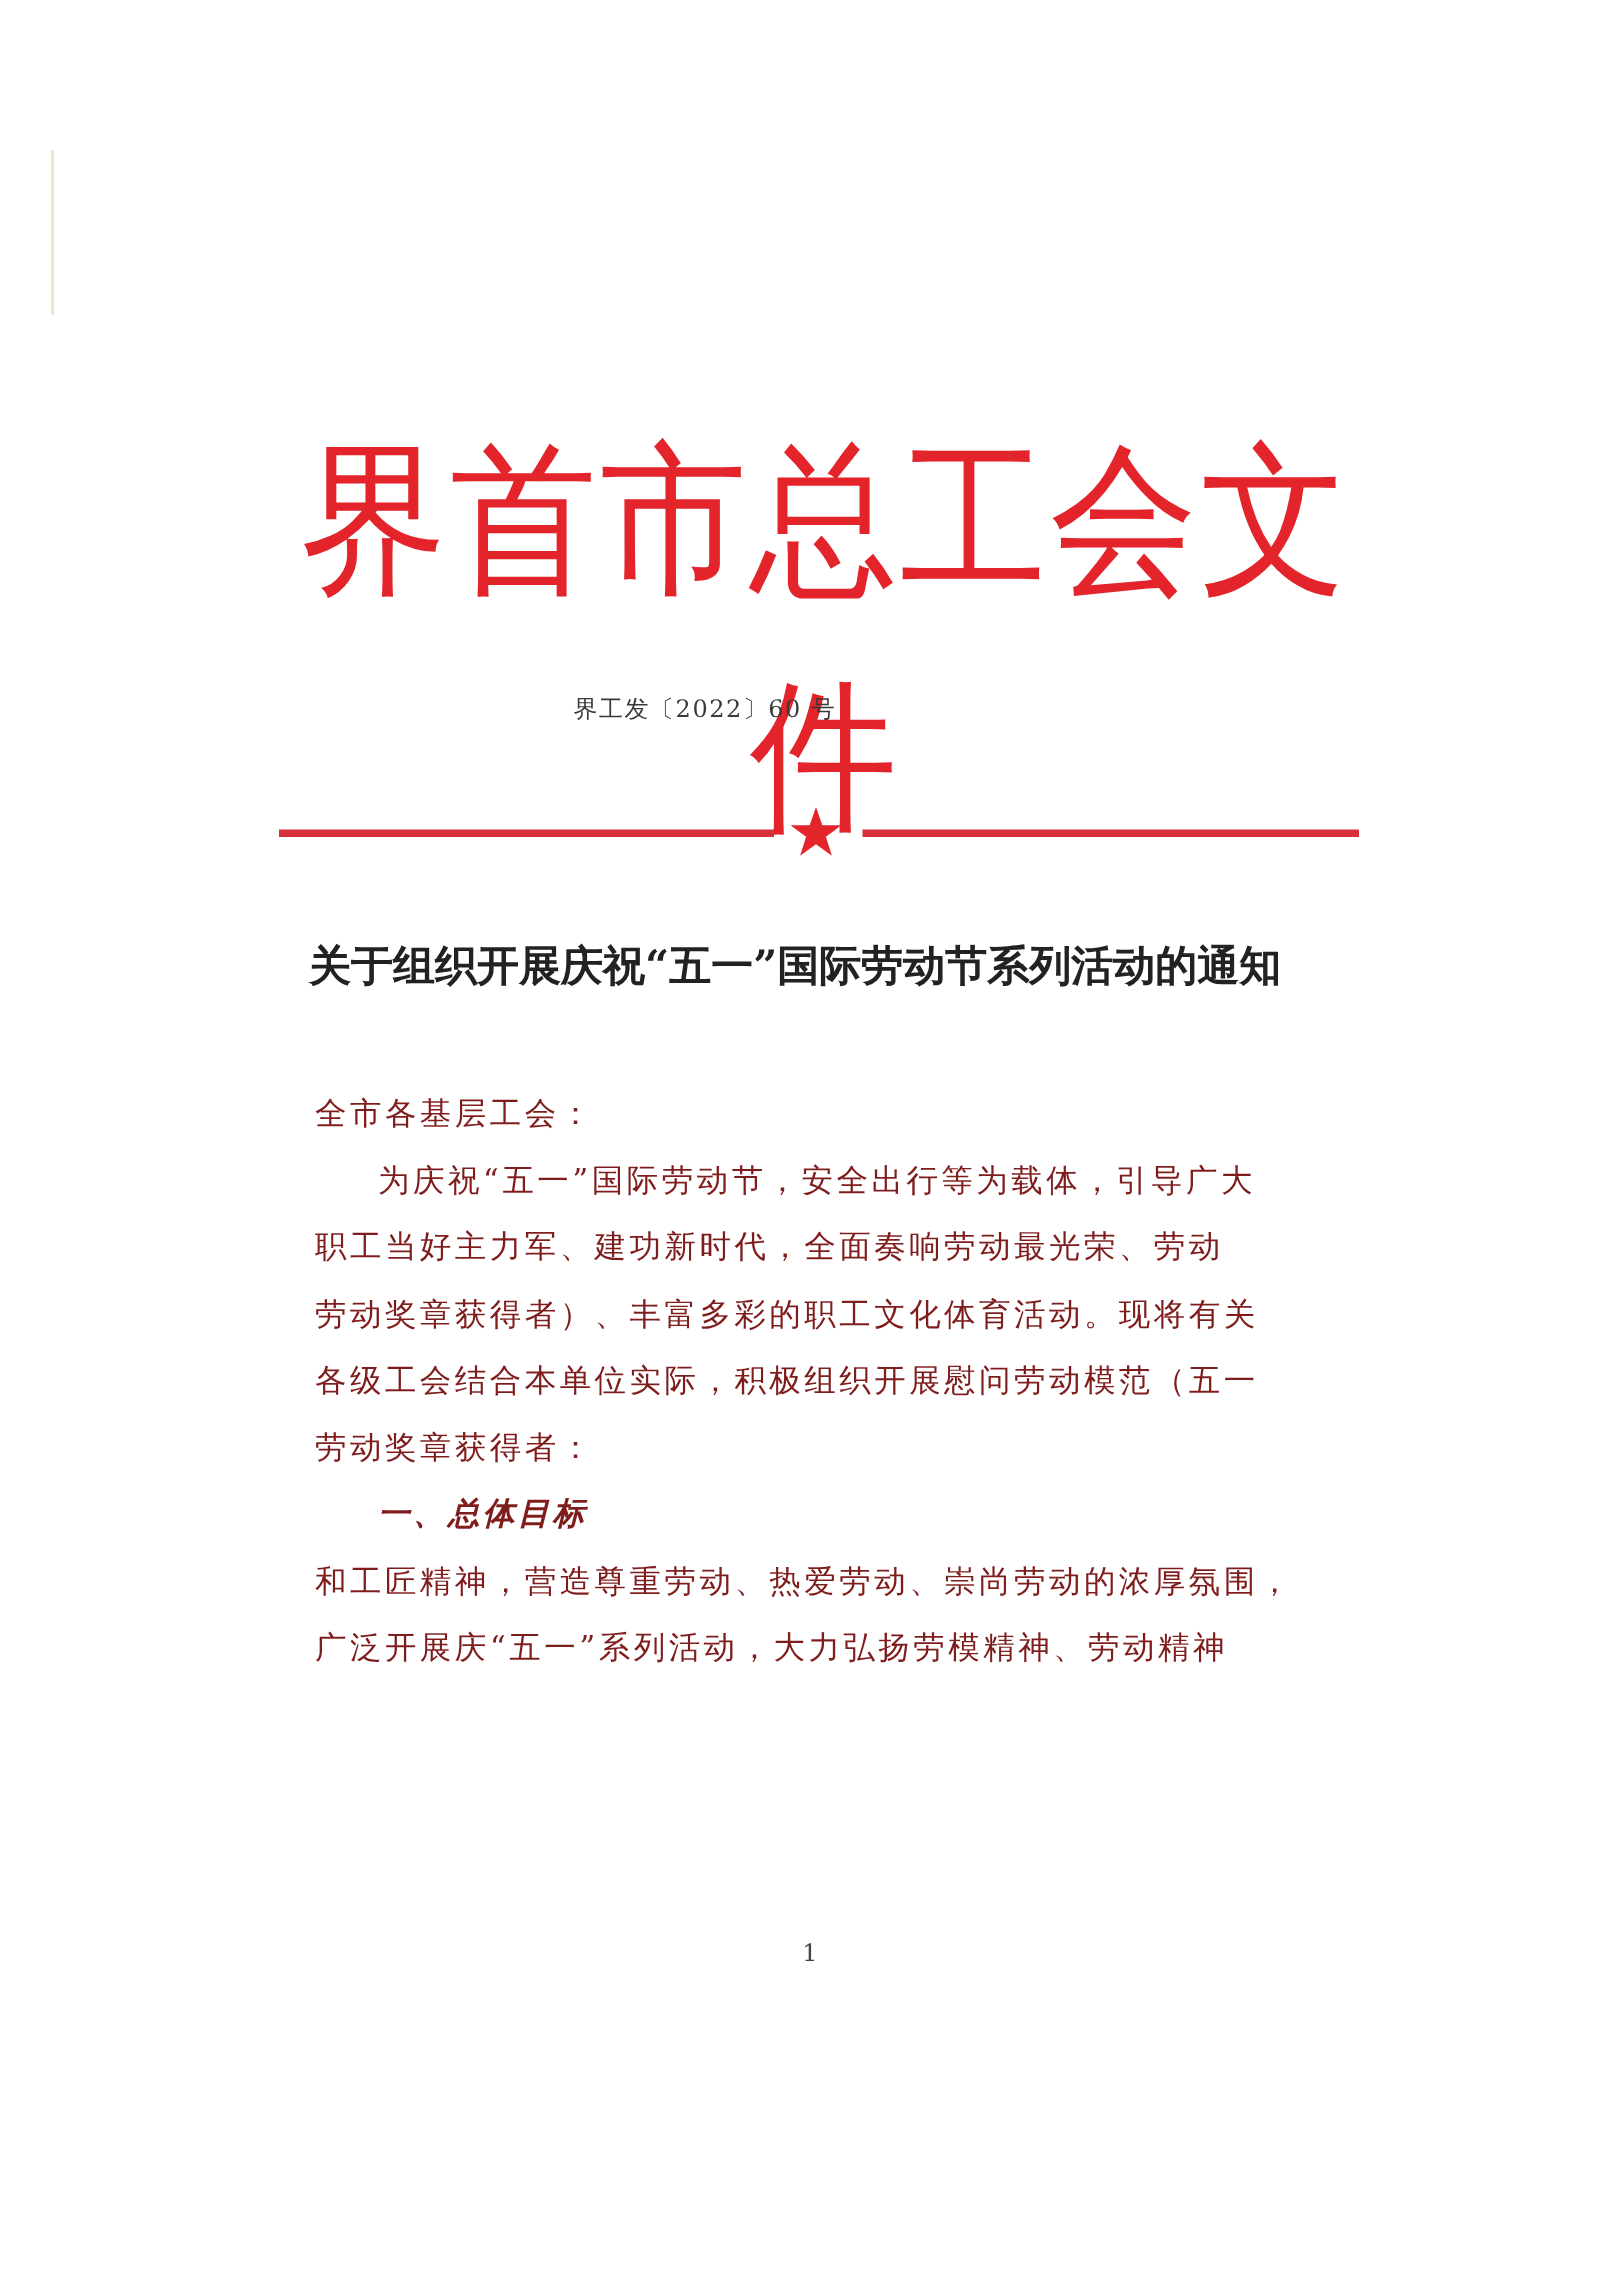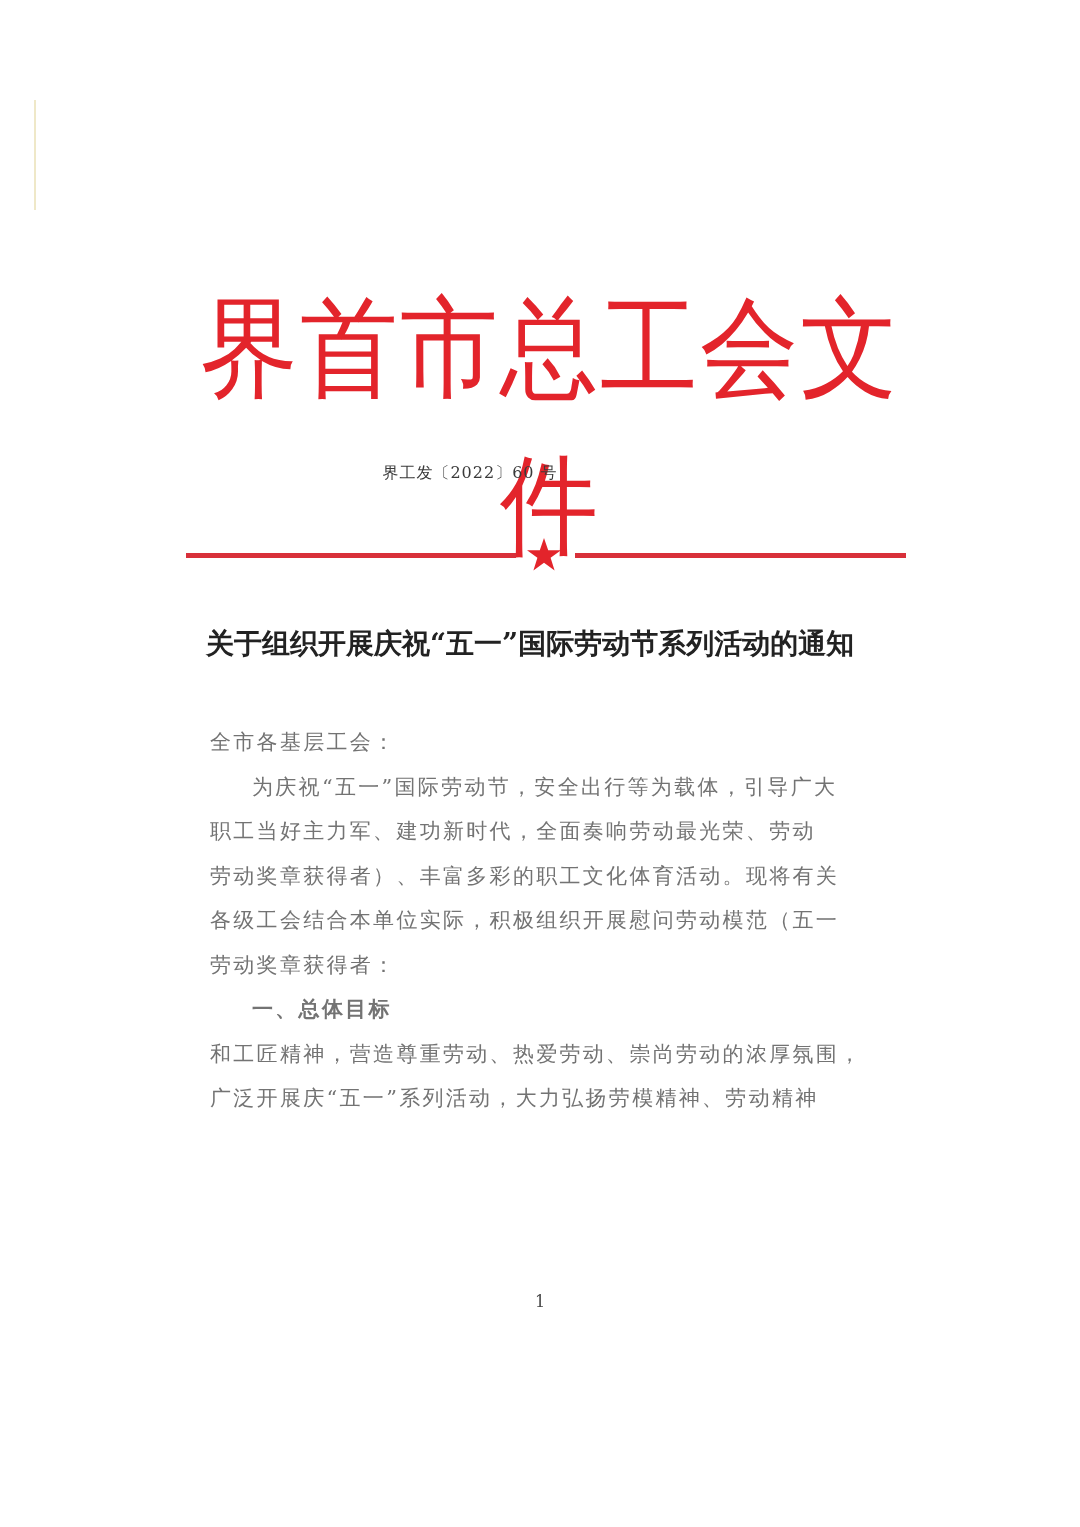--- a/index.html
+++ b/index.html
@@ -83,32 +83,33 @@
       letter-spacing: 0px;
       white-space: nowrap;
       font-weight: bold;
     }
     .body-text {
       position: absolute;
       left: 210px;
       top: 720px;
       width: 640px;
       font-size: 21px;
-      color: #737373;
+      color: #7f1d1d;
     }
     .body-text p {
       margin: 0;
       line-height: 44.5px;
       letter-spacing: 2.3px;
       white-space: nowrap;
     }
     .indent { padding-left: 42px; }
     .section-heading {
       font-weight: bold;
       padding-left: 42px;
+      font-style: italic;
     }
     .page-number {
       position: absolute;
       left: 0;
       top: 1292px;
       width: 1080px;
       text-align: center;
       font-size: 16px;
       color: #444;
     }

